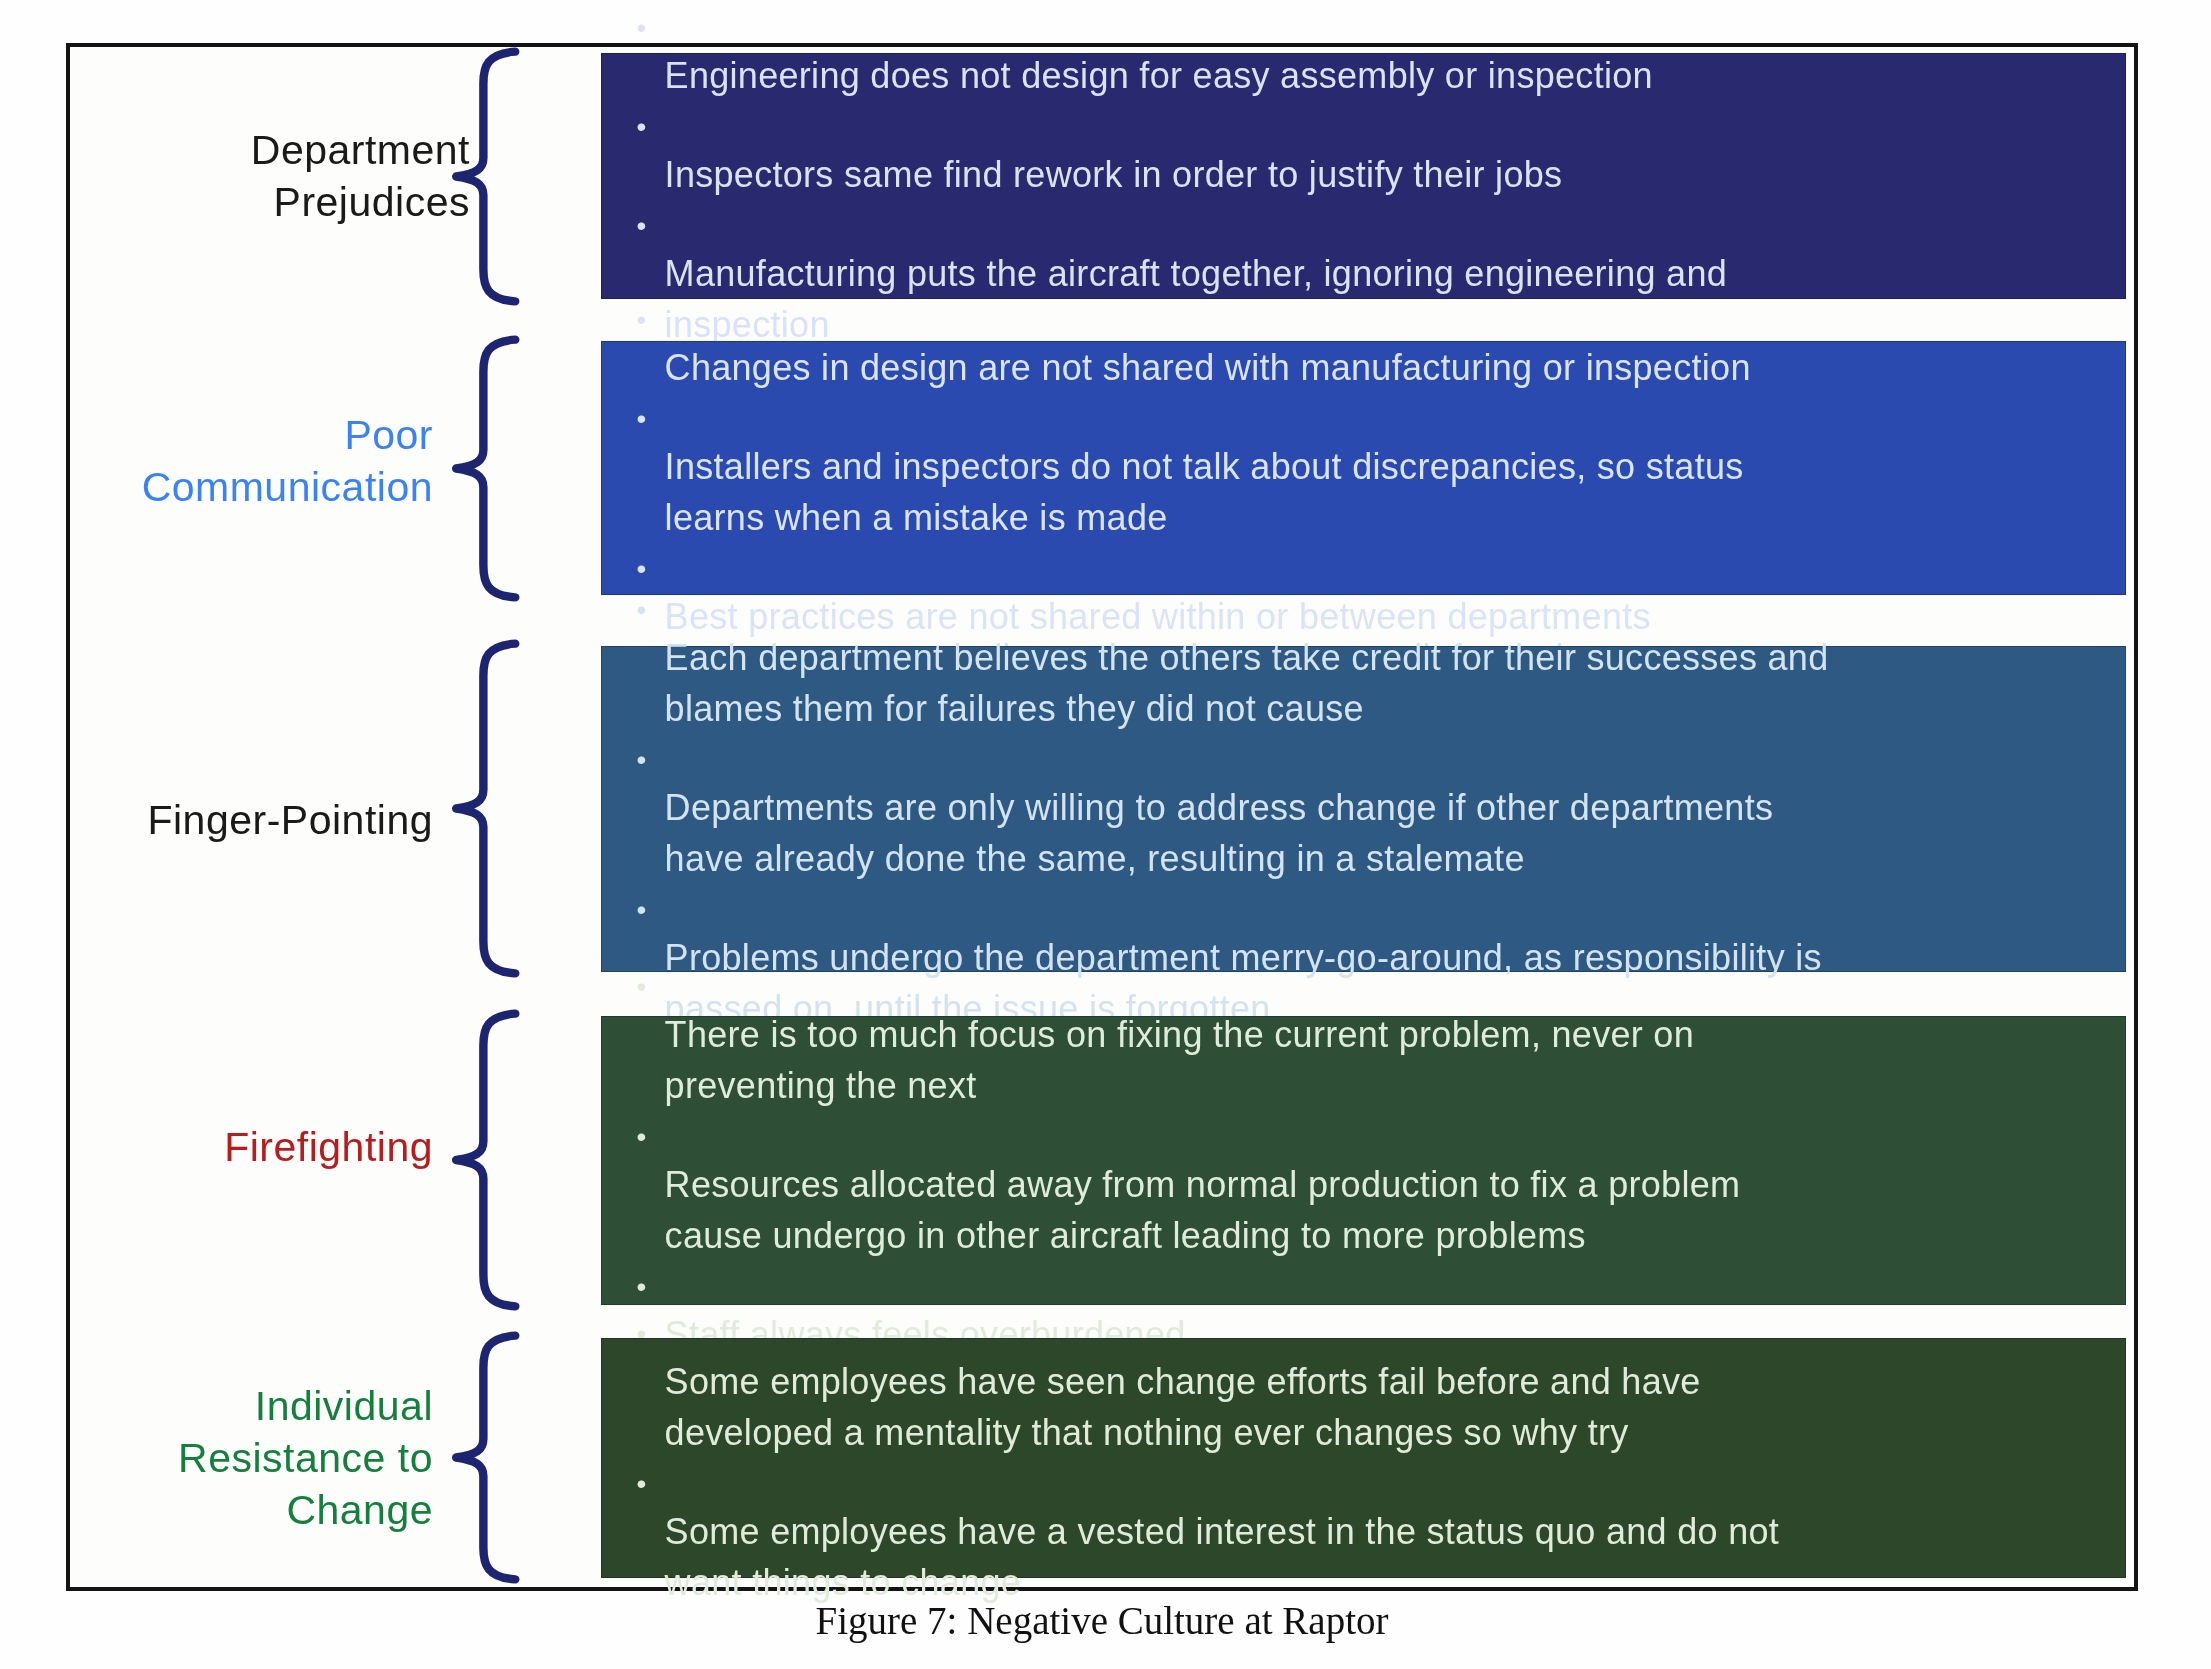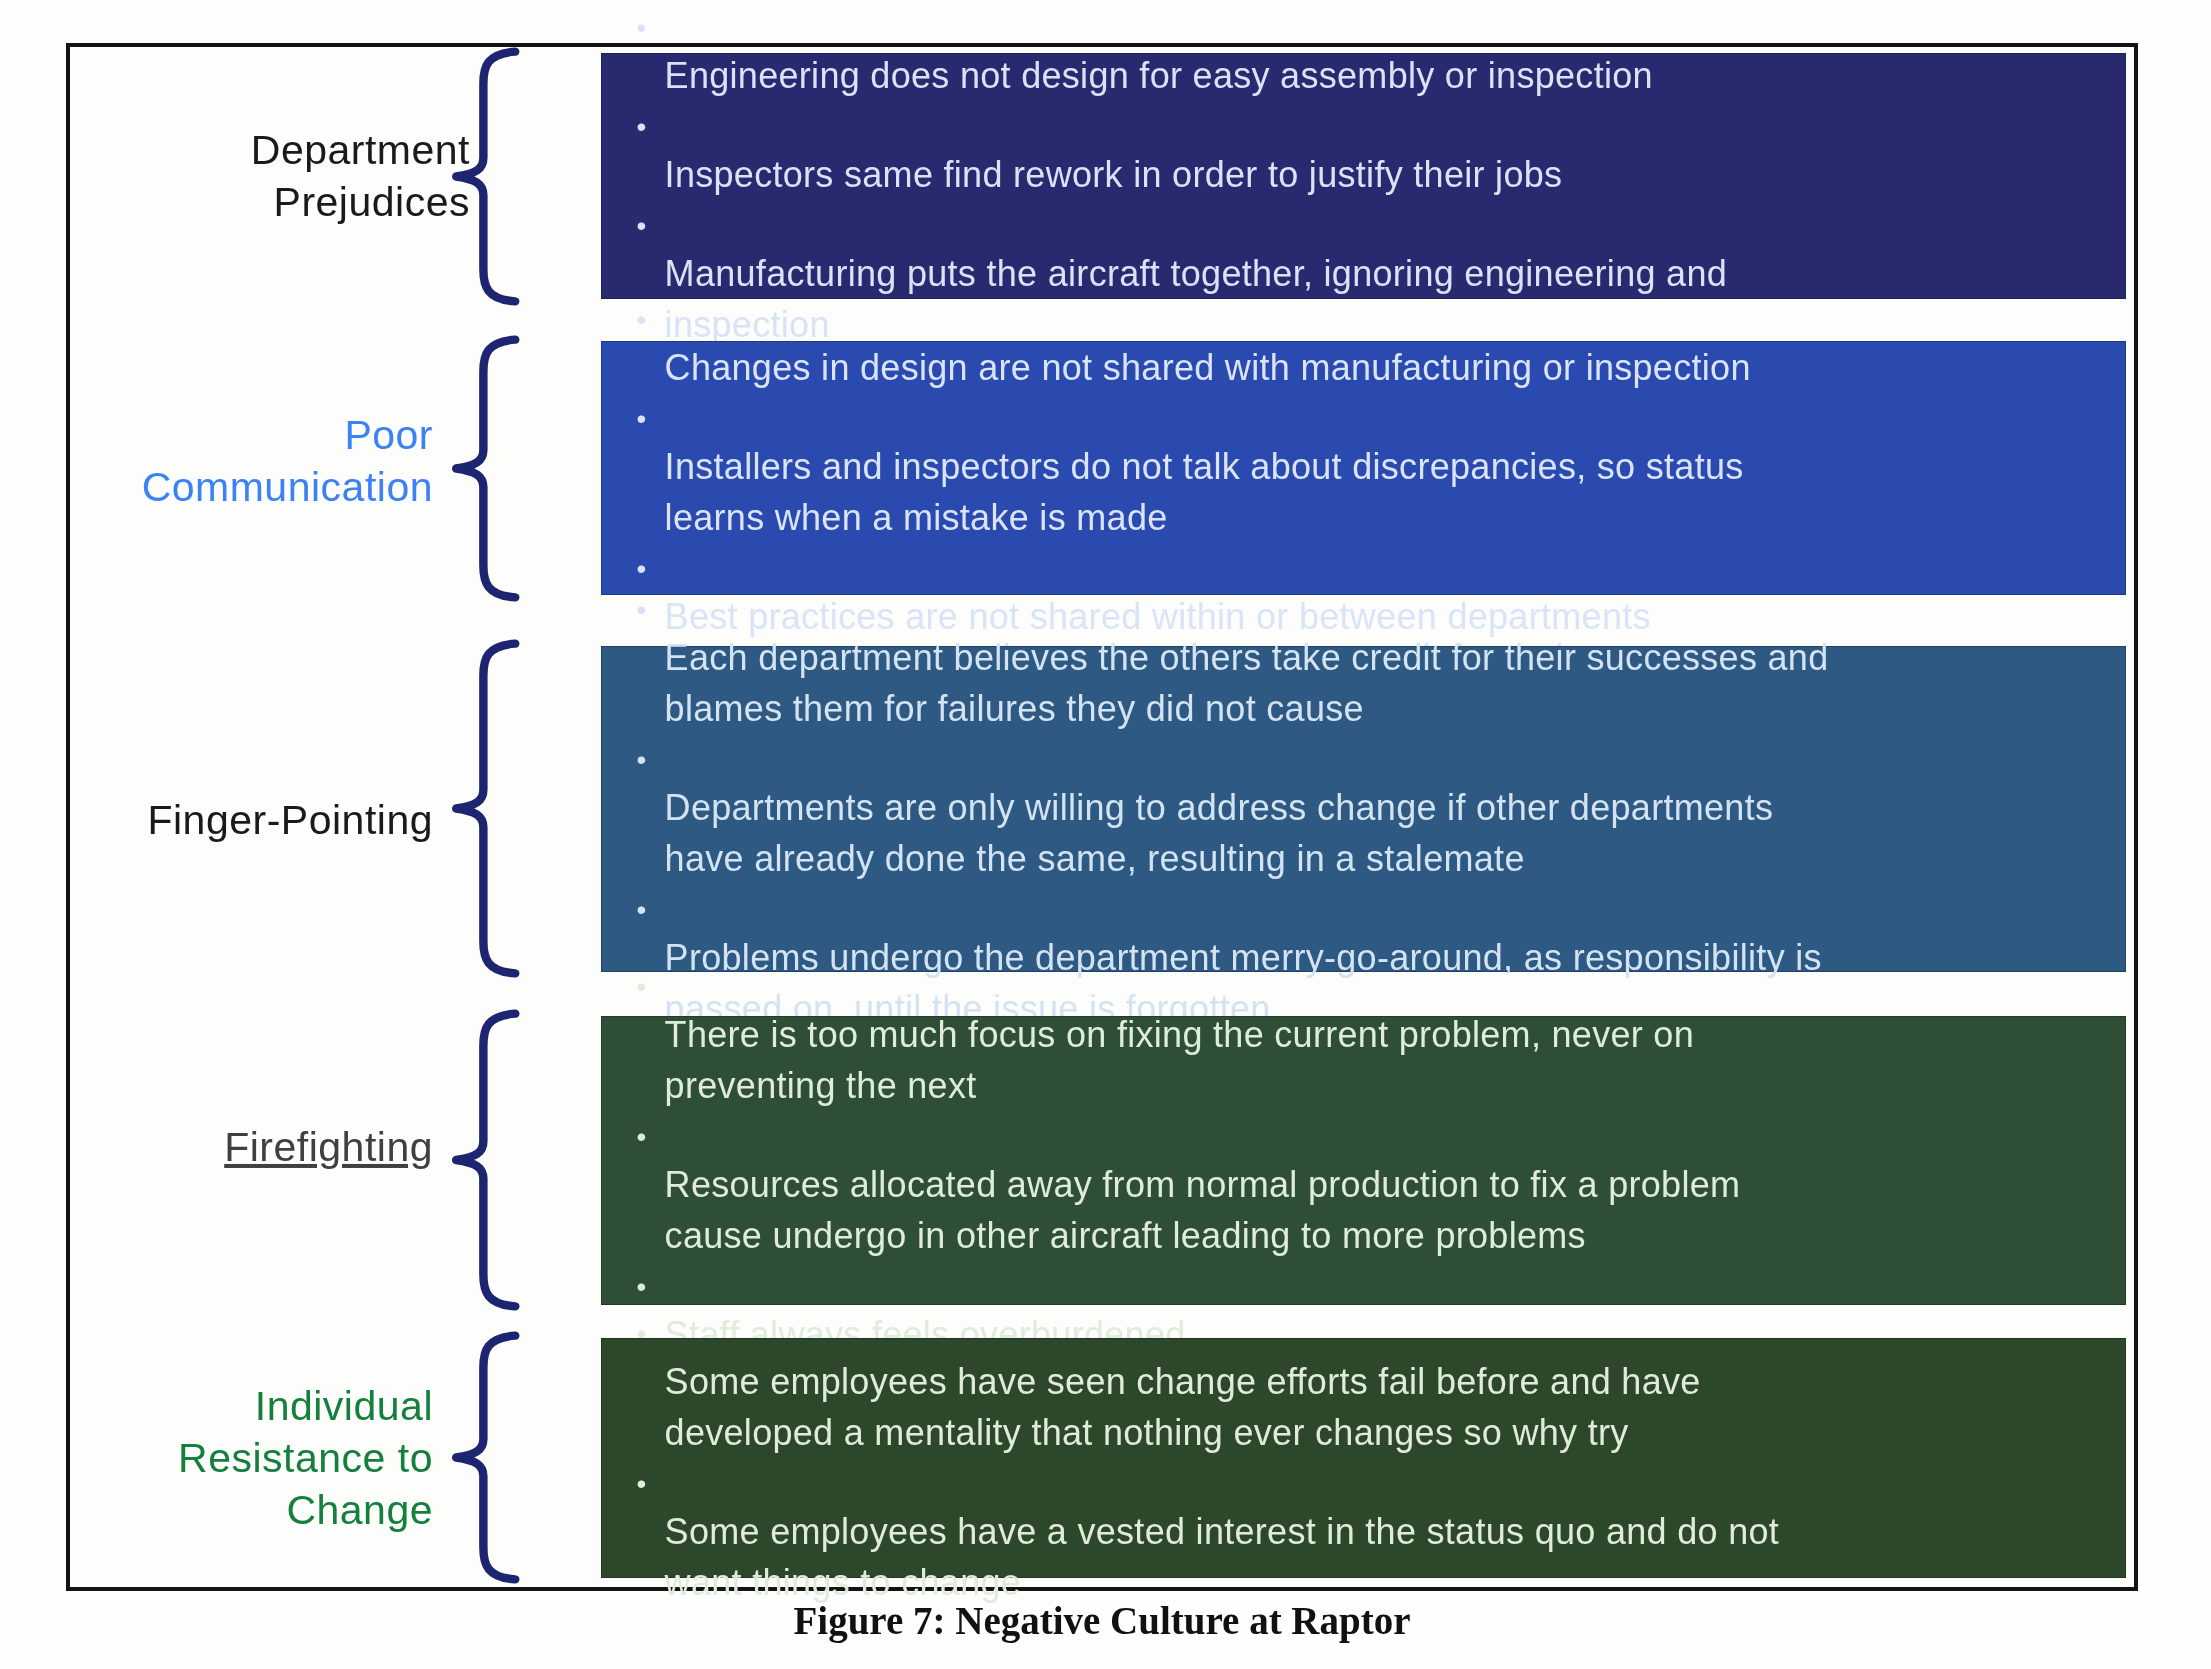--- a/index.html
+++ b/index.html
@@ -63,21 +63,21 @@
     white-space: pre-line;
     letter-spacing: 0.3px;
     margin-top: 48px;
   }
   #caption {
     position: absolute;
     left: 66px; top: 1598px;
     width: 2072px;
     text-align: center;
     font-family: "Liberation Serif", serif;
-    font-weight: bold;
+    font-weight: normal;
     font-size: 39px;
     color: #111111;
   }
 </style>
 </head>
 <body>
 
 <div id="page">
   <div id="frame"></div>
   <div id="diagram">
@@ -135,21 +135,21 @@
           <span class="bullet-marker">•</span>
           <span class="bullet-text">Departments are only willing to address change if other departments
 have already done the same, resulting in a stalemate</span>
         </div>
         <div class="bullet-row">
           <span class="bullet-marker">•</span>
           <span class="bullet-text">Problems undergo the department merry-go-around, as responsibility is
 passed on, until the issue is forgotten</span>
         </div>
       </div>
-      <div class="section-label" style="top: 1147px; color: #404040; text-decoration: underline;">Firefighting</div>
+      <div class="section-label" style="top: 1147px; color: #b91c1c;">Firefighting</div>
       <svg class="brace" viewBox="0 0 100 324" width="94" height="304" style="top: 1008px;">
         <path d="M 78 6 C 48 8, 44 22, 44 40 L 44 142 C 44 154, 36 159, 15 162 C 36 165, 44 170, 44 182 L 44 284 C 44 302, 48 316, 78 318" fill="none" stroke="#1d2571" stroke-width="9" stroke-linecap="round" stroke-linejoin="round"></path>
       </svg>
       <div class="section-box" style="top: 1016px; height: 289px; background: rgb(46, 78, 53); color: rgb(223, 236, 219);">
         <div class="bullet-row">
           <span class="bullet-marker">•</span>
           <span class="bullet-text">There is too much focus on fixing the current problem, never on
 preventing the next</span>
         </div>
         <div class="bullet-row">

